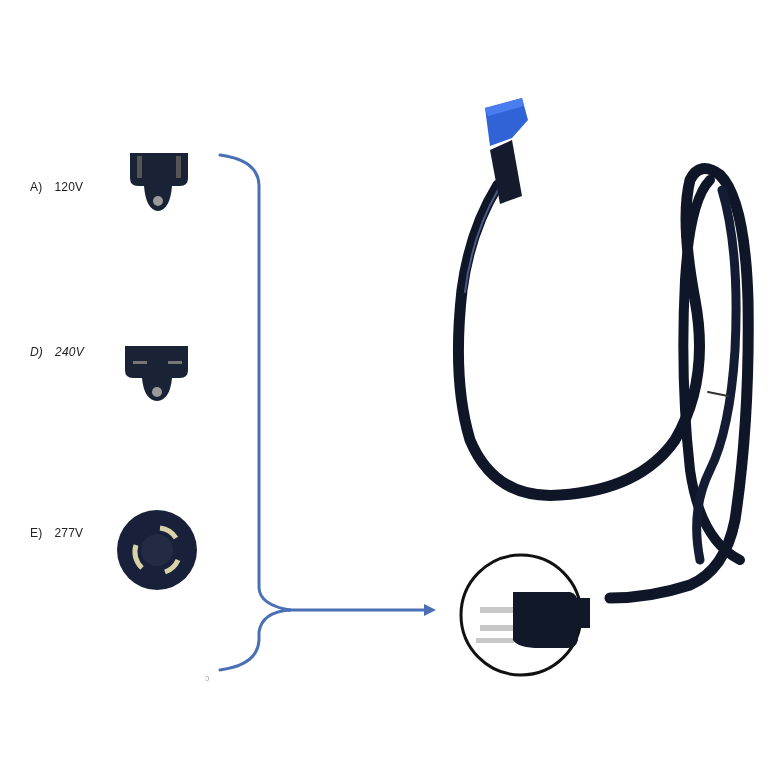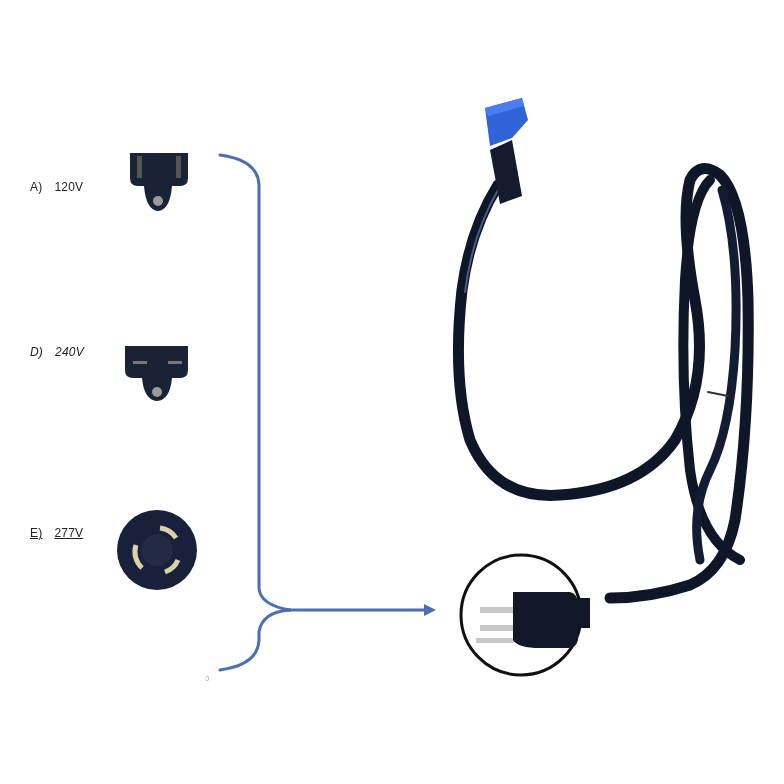--- a/index.html
+++ b/index.html
@@ -12,21 +12,21 @@
   </style>
 </head>
 <body>
 
 <div class="label" style="left:30px; top:154px;margin-top:26px;">
   <span class="letter">A)</span><span>120V</span>
 </div>
 <div class="label" style="left:30px; top:345px;font-style:italic;">
   <span class="letter">D)</span><span>240V</span>
 </div>
-<div class="label" style="left:30px; top:526px;text-decoration:underline;">
+<div class="label" style="left:30px; top:526px;">
   <span class="letter">E)</span><span>277V</span>
 </div>
 <div class="stray" style="left:205px; top:673px;">ɔ</div>
 
 <svg class="canvas" width="784" height="784" viewBox="0 0 784 784">
 
   <g>
     <path d="M130 153 H188 V178 Q188 186 180 186 H172 Q170 210 158 211 Q146 210 144 186 H138 Q130 186 130 178 Z" fill="#1a2236"></path>
     <rect x="137" y="156" width="5" height="22" fill="#555"></rect>
     <rect x="176" y="156" width="5" height="22" fill="#555"></rect>

